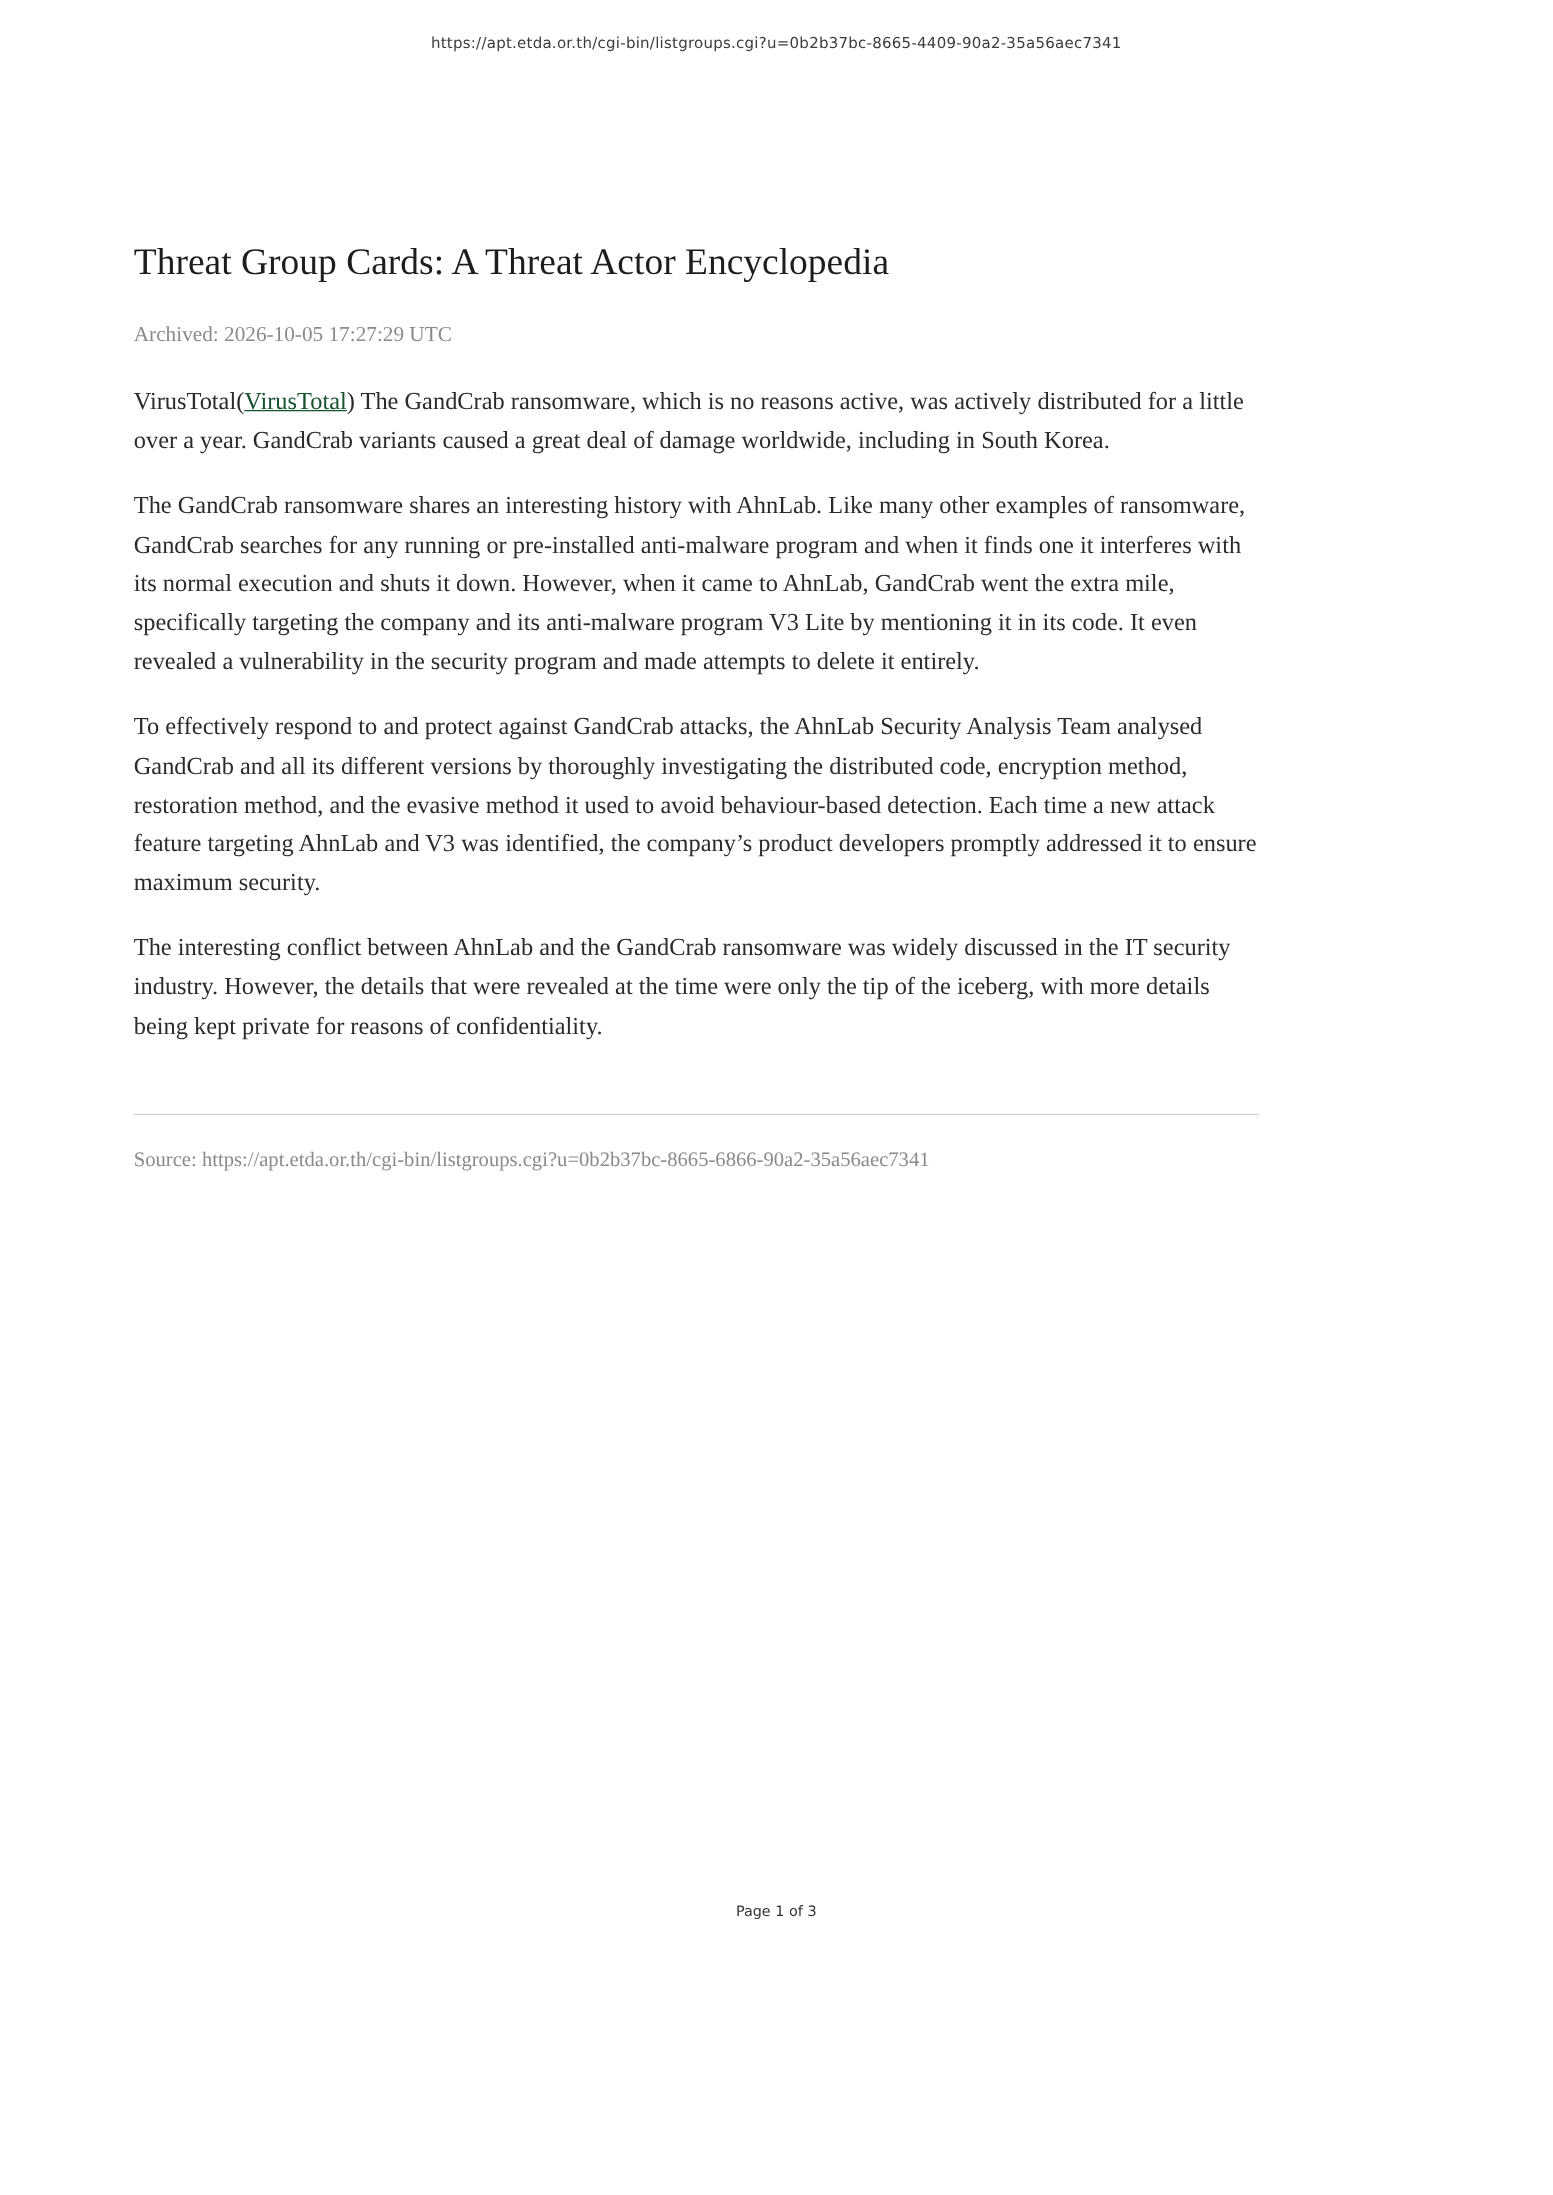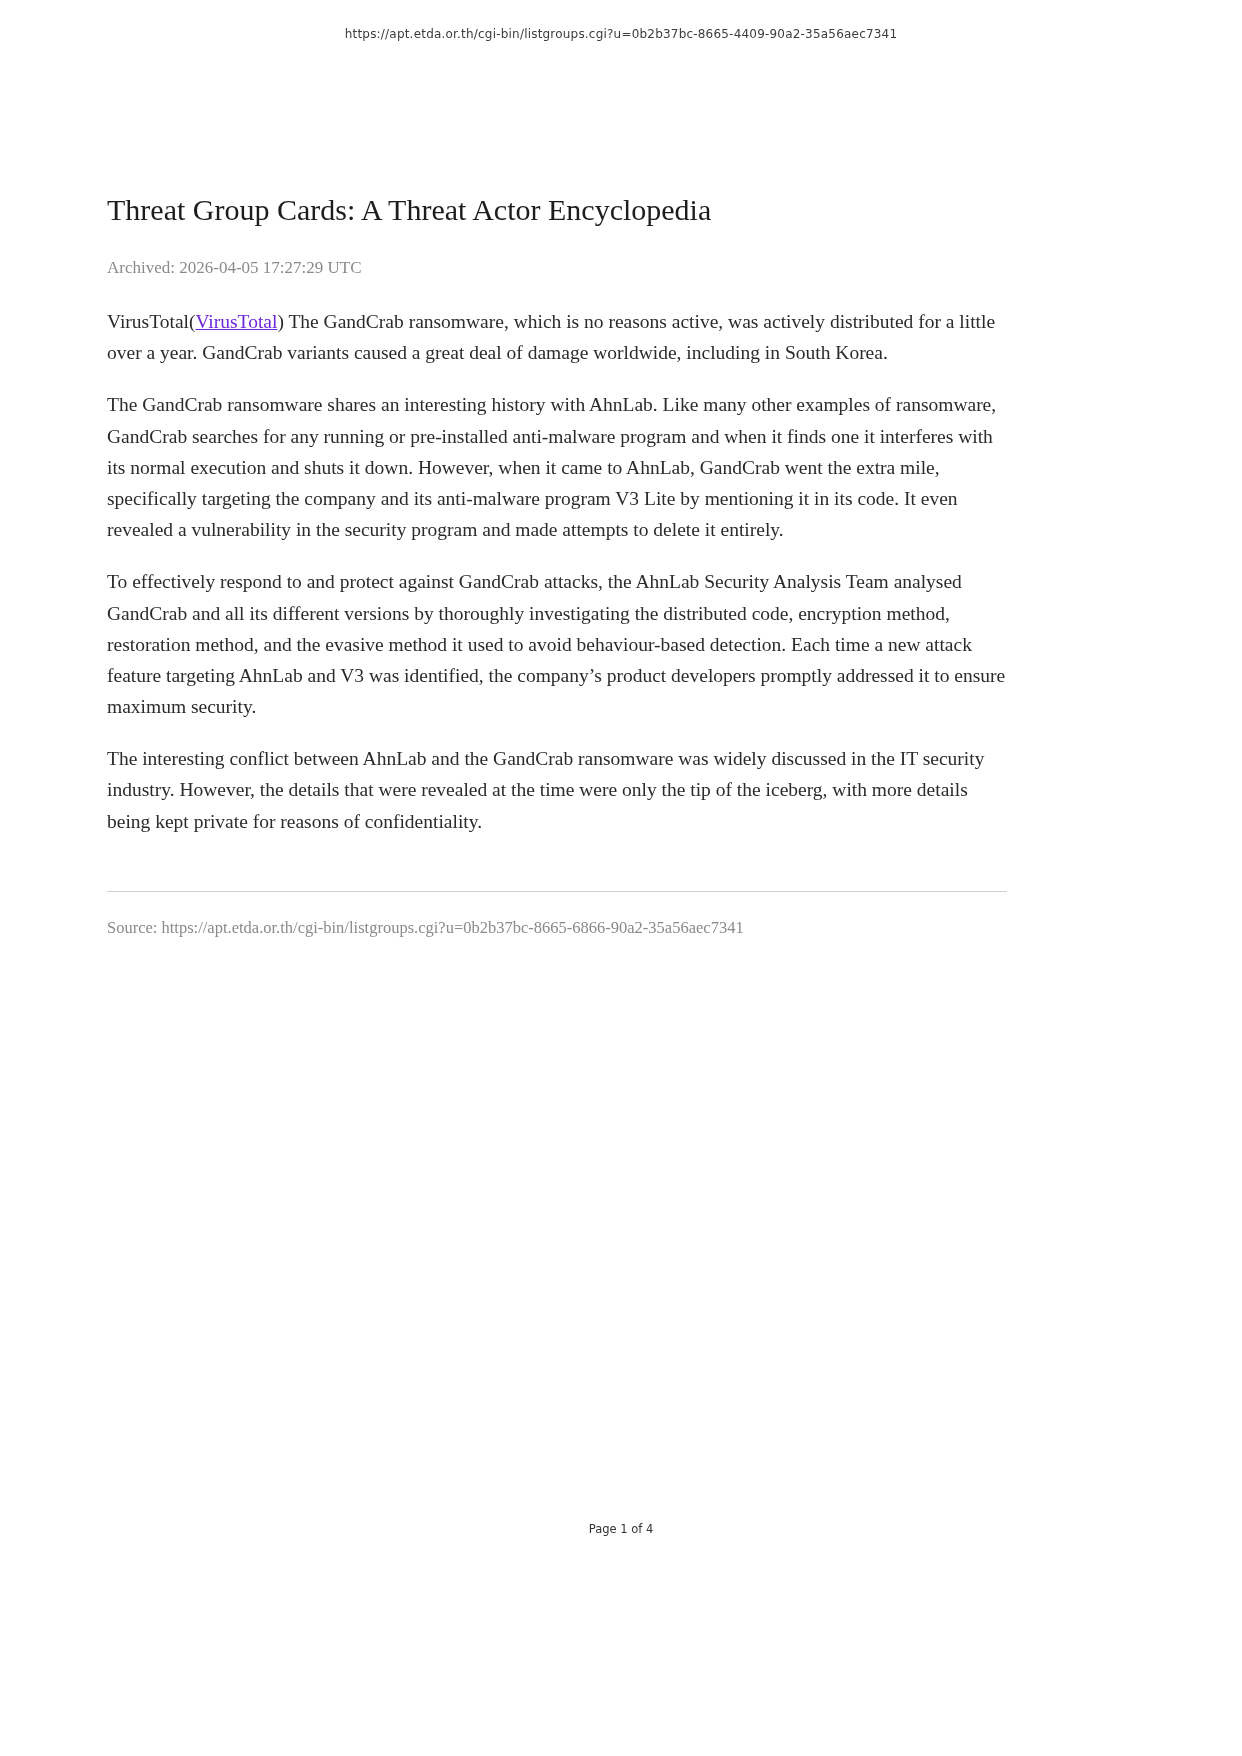--- a/index.html
+++ b/index.html
@@ -43,21 +43,21 @@
     margin-bottom: 28px;
   }
   p.body-para {
     font-size: 19.5px;
     line-height: 1.6;
     color: #2b2b2b;
     margin-bottom: 21px;
     text-align: left;
   }
   a.inline-link {
-    color: #6d28d9;
+    color: #14532d;
     cursor: pointer;
     margin-top: 16px;
   }
   hr.divider {
     border: none;
     border-top: 1px solid #cfcfcf;
     margin: 54px 0 26px 0;
     width: 100%;
   }
   .source-line {
@@ -79,31 +79,31 @@
 <body>
 
 <div class="page">
 
   <div class="header-url">https://apt.etda.or.th/cgi-bin/listgroups.cgi?u=0b2b37bc-8665-4409-90a2-35a56aec7341</div>
 
   <div class="content">
 
     <h1 class="title">Threat Group Cards: A Threat Actor Encyclopedia</h1>
 
-    <div class="archived">Archived: 2026-04-05 17:27:29 UTC</div>
+    <div class="archived">Archived: 2026-10-05 17:27:29 UTC</div>
 
     <p class="body-para"><span>VirusTotal(</span><a class="inline-link" href="#">VirusTotal</a><span>) The GandCrab ransomware, which is no reasons active, was actively distributed for a little over a year. GandCrab variants caused a great deal of damage worldwide, including in South Korea.</span></p>
 
     <p class="body-para">The GandCrab ransomware shares an interesting history with AhnLab. Like many other examples of ransomware, GandCrab searches for any running or pre-installed anti-malware program and when it finds one it interferes with its normal execution and shuts it down. However, when it came to AhnLab, GandCrab went the extra mile, specifically targeting the company and its anti-malware program V3 Lite by mentioning it in its code. It even revealed a vulnerability in the security program and made attempts to delete it entirely.</p>
 
     <p class="body-para">To effectively respond to and protect against GandCrab attacks, the AhnLab Security Analysis Team analysed GandCrab and all its different versions by thoroughly investigating the distributed code, encryption method, restoration method, and the evasive method it used to avoid behaviour-based detection. Each time a new attack feature targeting AhnLab and V3 was identified, the company’s product developers promptly addressed it to ensure maximum security.</p>
 
     <p class="body-para">The interesting conflict between AhnLab and the GandCrab ransomware was widely discussed in the IT security industry. However, the details that were revealed at the time were only the tip of the iceberg, with more details being kept private for reasons of confidentiality.</p>
 
     <hr class="divider">
 
     <div class="source-line">Source: https://apt.etda.or.th/cgi-bin/listgroups.cgi?u=0b2b37bc-8665-6866-90a2-35a56aec7341</div>
 
   </div>
 
-  <div class="page-footer">Page 1 of 4</div>
+  <div class="page-footer">Page 1 of 3</div>
 
 </div>
 
 </body></html>

